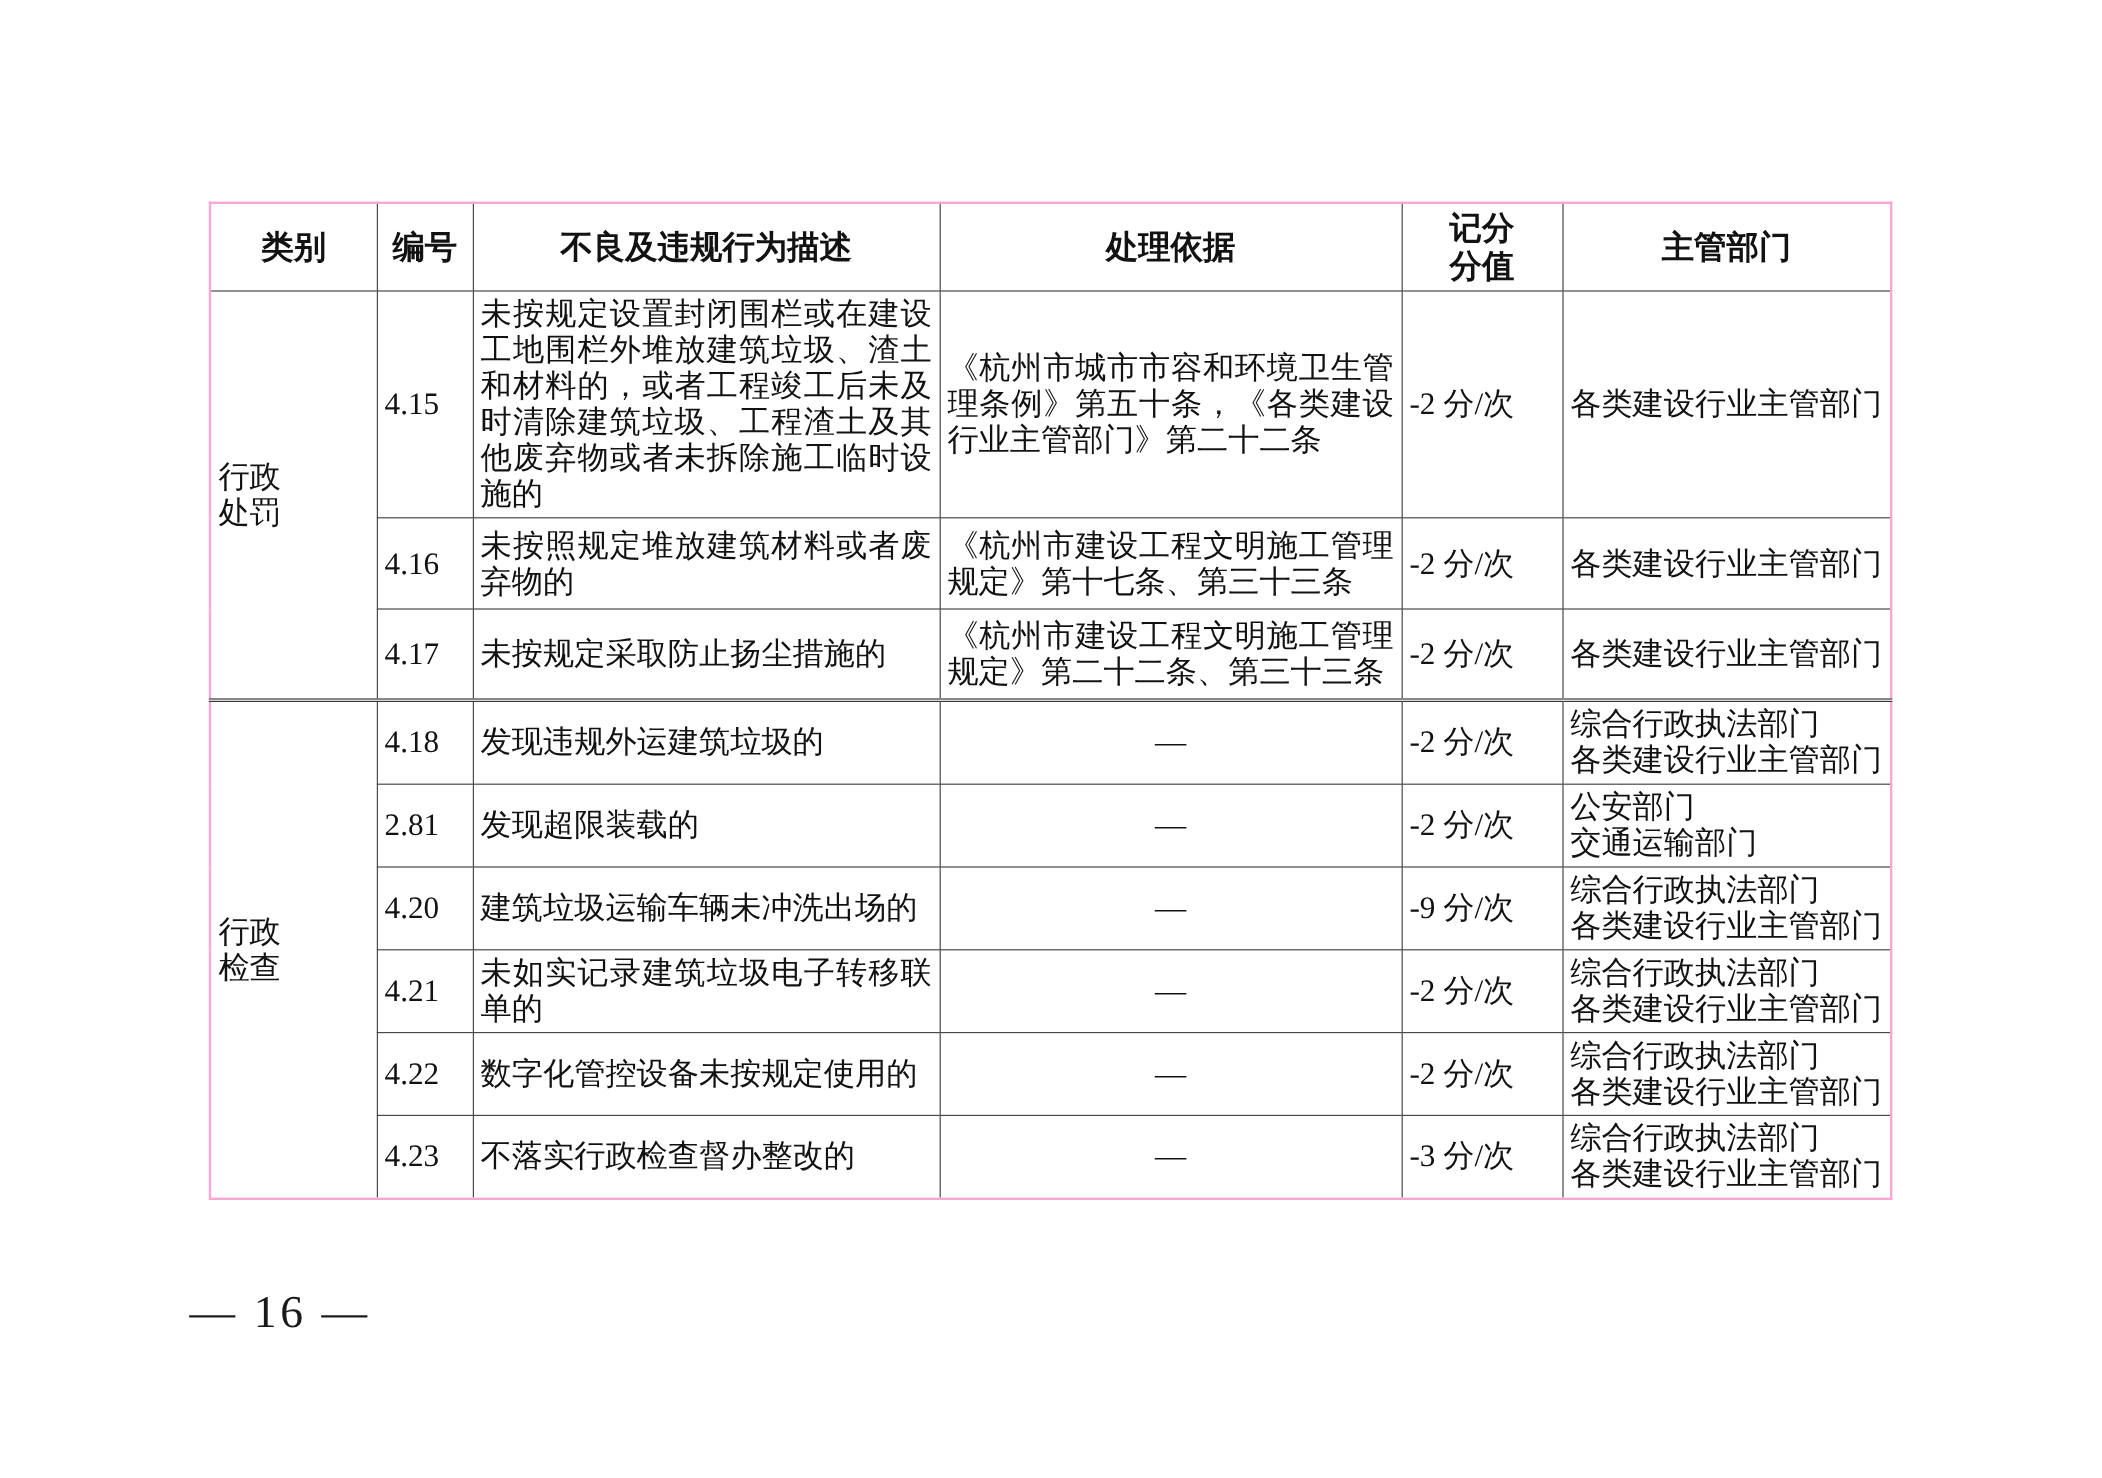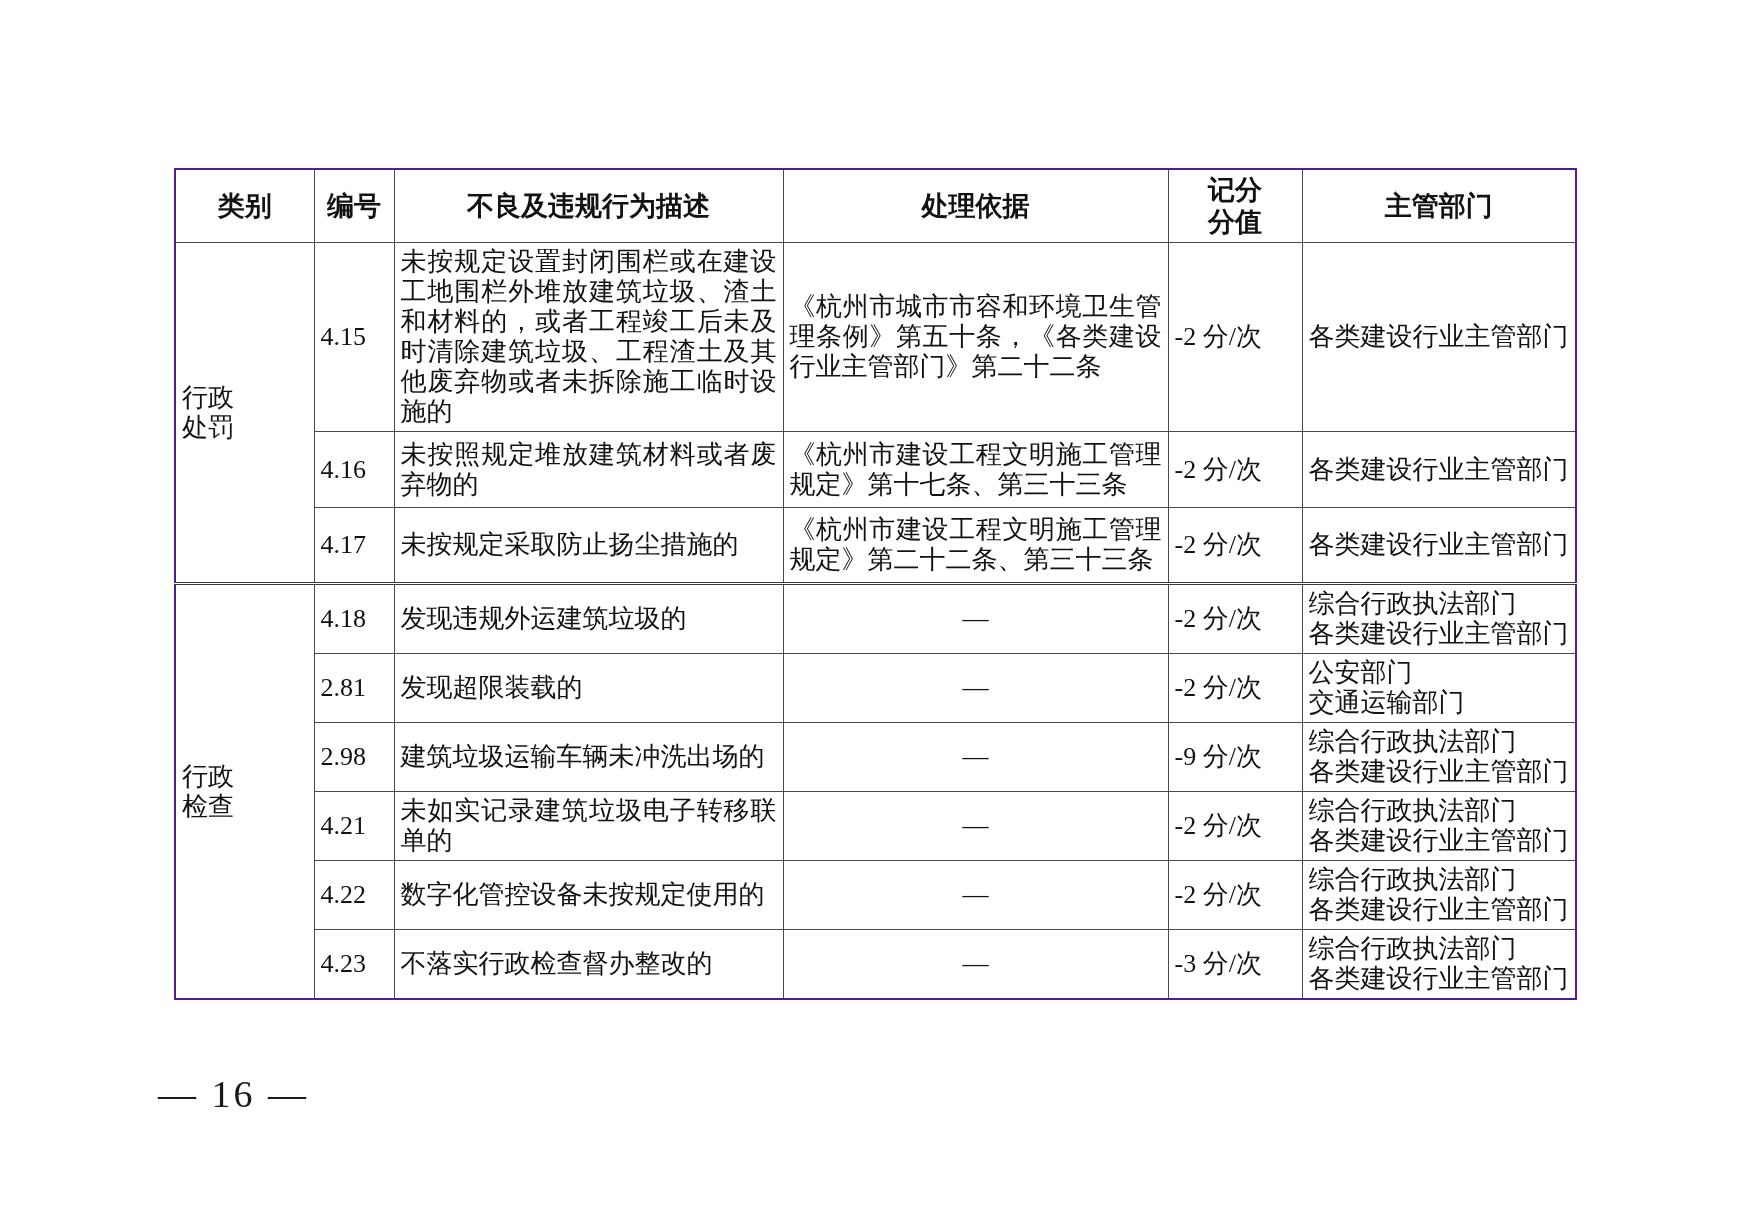--- a/index.html
+++ b/index.html
@@ -16,21 +16,21 @@
     color: #121212;
     overflow: hidden;
   }
   table.rating-table {
     position: absolute;
     left: 174px;
     top: 168px;
     width: 1401px;
     border-collapse: collapse;
     table-layout: fixed;
-    border: 2px solid #4c1d95;
+    border: 2px solid #f9a8d4;
   }
   table.rating-table td, table.rating-table th {
     border: 1px solid #4a4a4a;
     vertical-align: middle;
     font-size: 26px;
     line-height: 30px;
     font-weight: normal;
     padding: 4px 6px;
     overflow: hidden;
   }
@@ -122,21 +122,21 @@
     <tr style="height:62px">
       <td class="c-center">2.81</td>
       <td class="c-left">发现超限装载的</td>
       <td class="c-dash">—</td>
       <td class="c-center">-2 分/次</td>
       <td class="c-center multiline">公安部门
 交通运输部门</td>
     </tr>
 
     <tr style="height:62px">
-      <td class="c-center">2.98</td>
+      <td class="c-center">4.20</td>
       <td class="c-left">建筑垃圾运输车辆未冲洗出场的</td>
       <td class="c-dash">—</td>
       <td class="c-center">-9 分/次</td>
       <td class="c-center multiline">综合行政执法部门
 各类建设行业主管部门</td>
     </tr>
 
     <tr style="height:62px">
       <td class="c-center">4.21</td>
       <td class="c-left">未如实记录建筑垃圾电子转移联单的</td>

